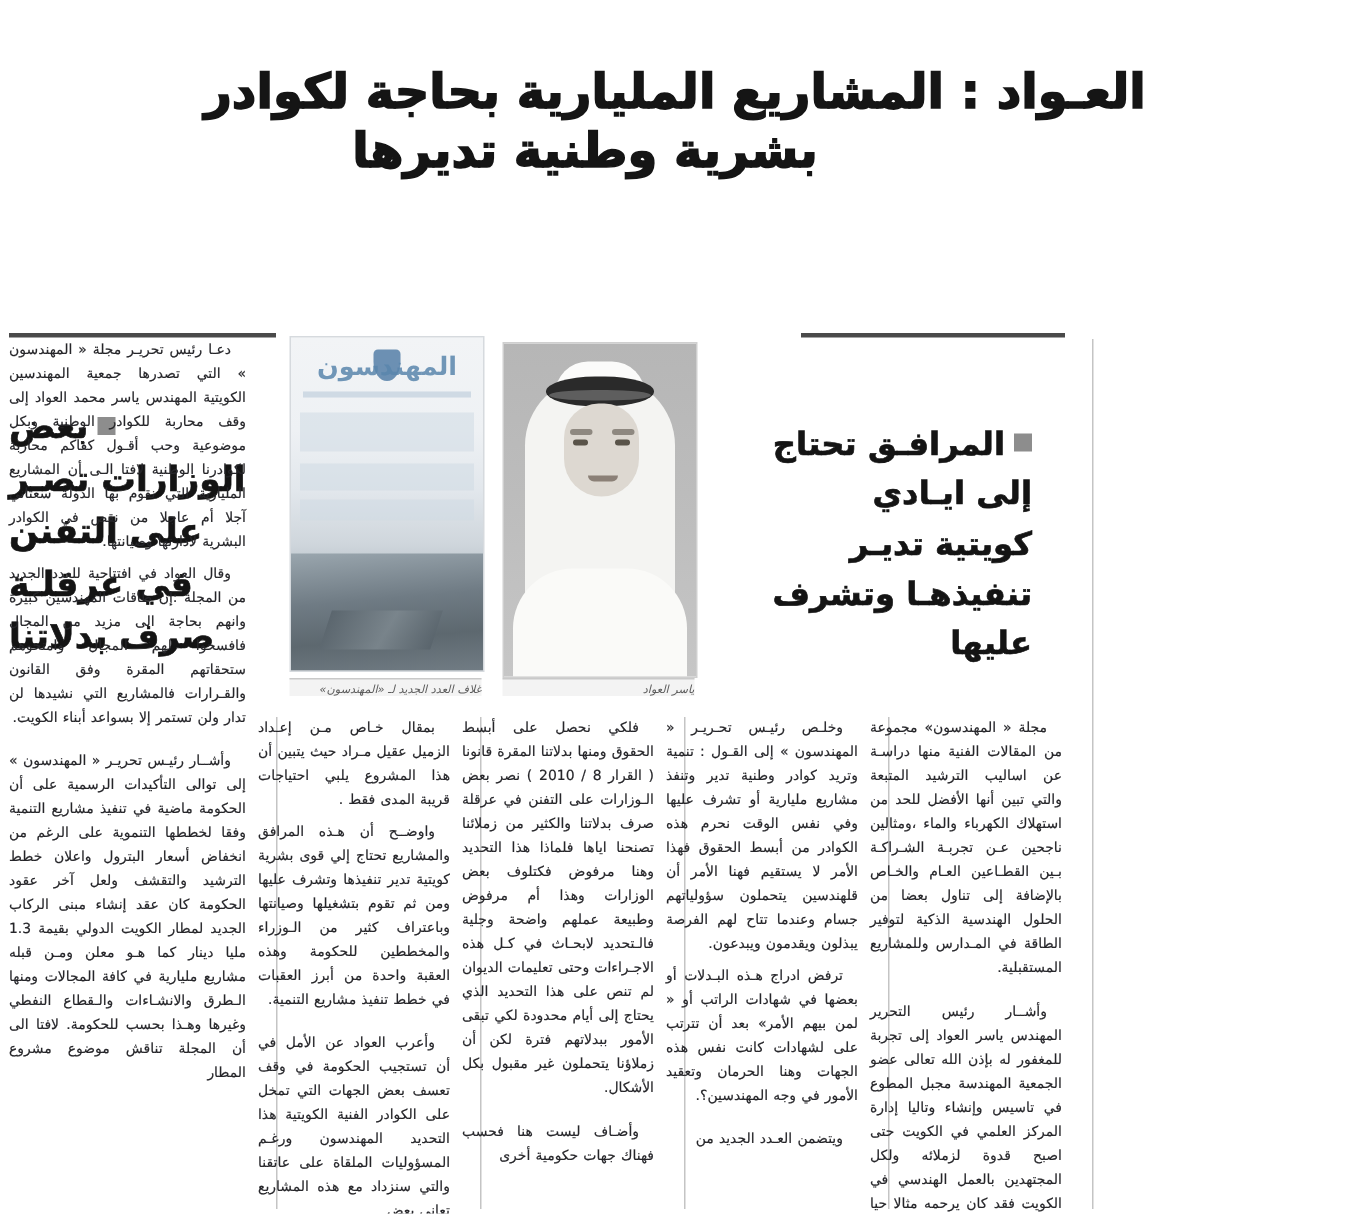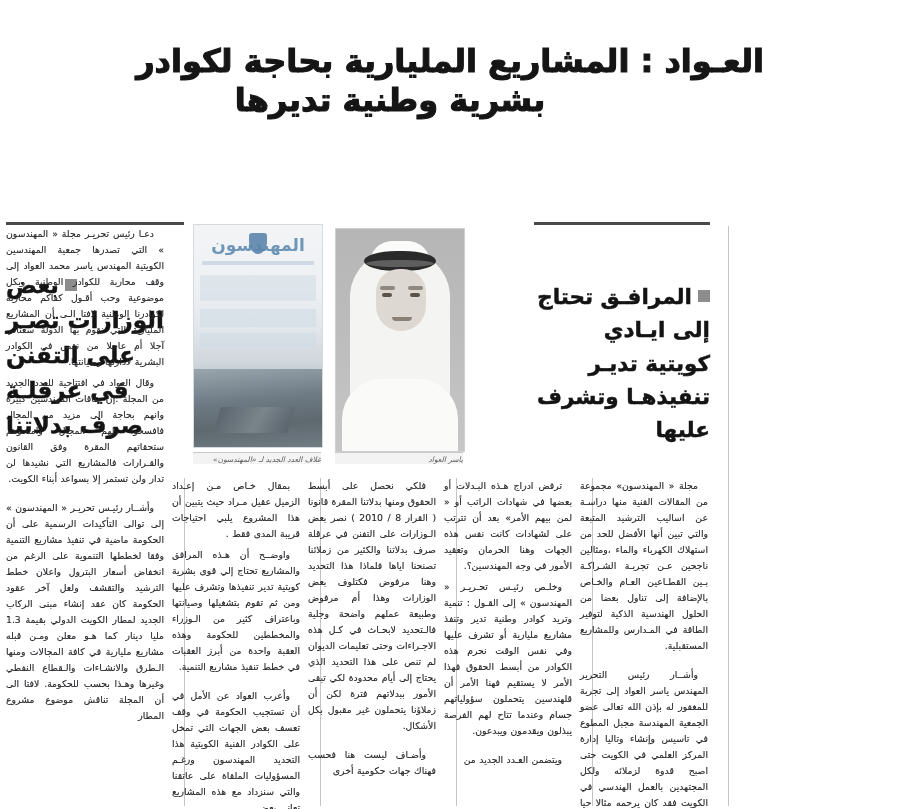--- a/index.html
+++ b/index.html
@@ -50,21 +50,21 @@
   .subhead .bullet{
     display:inline-block;width:12px;height:12px;
     background:#8d8d8d;vertical-align:2px;margin-left:6px;
   }
   #subhead-left{
     left:6px;top:268px;width:172px;
     text-align:left;font-size:23px;line-height:1.52;
     letter-spacing:-0.3px;
   }
   #subhead-mid{
-    left:534px;top:280px;width:176px;
+    left:512px;top:280px;width:176px;
     text-align:right;font-size:21.5px;line-height:1.55;
     letter-spacing:-0.3px;
   }
 
   
   .photo{position:absolute;overflow:hidden;}
   #magazine-cover{
     left:193px;top:224px;width:128px;height:222px;
     background:linear-gradient(180deg,#f2f4f6 0%,#eef1f4 28%,#e2e7ec 46%,#cfd6dc 62%,#a9b3bb 78%,#8d979f 100%);
     border:1px solid #d6dade;
@@ -238,22 +238,22 @@
     <p>واوضــح أن هـذه المرافق والمشاريع تحتاج إلي قوى بشرية كويتية تدير تنفيذها وتشرف عليها ومن ثم تقوم بتشغيلها وصيانتها وباعتراف كثير من الـوزراء والمخططين للحكومة وهذه العقبة واحدة من أبرز العقبات في خطط تنفيذ مشاريع التنمية.</p>
     <p>وأعرب العواد عن الأمل في أن تستجيب الحكومة في وقف تعسف بعض الجهات التي تمخل على الكوادر الفنية الكويتية هذا التحديد المهندسون ورغـم المسؤوليات الملقاة على عاتقنا والتي سنزداد مع هذه المشاريع تعاني بعض</p>
   </div>
 
   <div class="col" id="col-3">
     <p>فلكي نحصل على أبسط الحقوق ومنها بدلاتنا المقرة قانونا ( القرار 8 / 2010 ) نصر بعض الـوزارات على التفنن في عرقلة صرف بدلاتنا والكثير من زملائنا تصنحنا اياها فلماذا هذا التحديد وهنا مرفوض فكتلوف بعض الوزارات وهذا أم مرفوض وطبيعة عملهم واضحة وجلية فالـتحديد لابحـاث في كـل هذه الاجـراءات وحتى تعليمات الديوان لم تنص على هذا التحديد الذي يحتاج إلى أيام محدودة لكي تبقى الأمور ببدلاتهم فترة لكن أن زملاؤنا يتحملون غير مقبول بكل الأشكال.</p>
     <p>وأضـاف ليست هنا فحسب فهناك جهات حكومية أخرى</p>
   </div>
 
   <div class="col" id="col-4">
+    <p>وخلـص رئيـس تحـريـر « المهندسون » إلى القـول : تنمية وتريد كوادر وطنية تدير وتنفذ مشاريع مليارية أو تشرف عليها وفي نفس الوقت نحرم هذه الكوادر من أبسط الحقوق فهذا الأمر لا يستقيم فهنا الأمر أن قلهندسين يتحملون سؤولياتهم جسام وعندما تتاح لهم الفرصة يبذلون ويقدمون ويبدعون.</p>
     <p>ترفض ادراج هـذه البـدلات أو بعضها في شهادات الراتب أو « لمن بيهم الأمر» بعد أن تترتب على لشهادات كانت نفس هذه الجهات وهنا الحرمان وتعقيد الأمور في وجه المهندسين؟.</p>
-    <p>وخلـص رئيـس تحـريـر « المهندسون » إلى القـول : تنمية وتريد كوادر وطنية تدير وتنفذ مشاريع مليارية أو تشرف عليها وفي نفس الوقت نحرم هذه الكوادر من أبسط الحقوق فهذا الأمر لا يستقيم فهنا الأمر أن قلهندسين يتحملون سؤولياتهم جسام وعندما تتاح لهم الفرصة يبذلون ويقدمون ويبدعون.</p>
     <p>ويتضمن العـدد الجديد من</p>
   </div>
 
   <div class="col" id="col-5">
     <p>مجلة « المهندسون» مجموعة من المقالات الفنية منها دراسـة عن اساليب الترشيد المتبعة والتي تبين أنها الأفضل للحد من استهلاك الكهرباء والماء ،ومثالين ناجحين عـن تجربـة الشـراكـة بـين القطـاعين العـام والخـاص بالإضافة إلى تناول بعضا من الحلول الهندسية الذكية لتوفير الطاقة في المـدارس وللمشاريع المستقبلية.</p>
     <p>وأشــار رئيس التحرير المهندس ياسر العواد إلى تجربة للمغفور له بإذن الله تعالى عضو الجمعية المهندسة مجبل المطوع في تاسيس وإنشاء وتاليا إدارة المركز العلمي في الكويت حتى اصبح قدوة لزملائه ولكل المجتهدين بالعمل الهندسي في الكويت فقد كان يرحمه مثالا حيا على عطاء المهندسين وابداعهم .</p>
   </div>
 
 </div>
 

